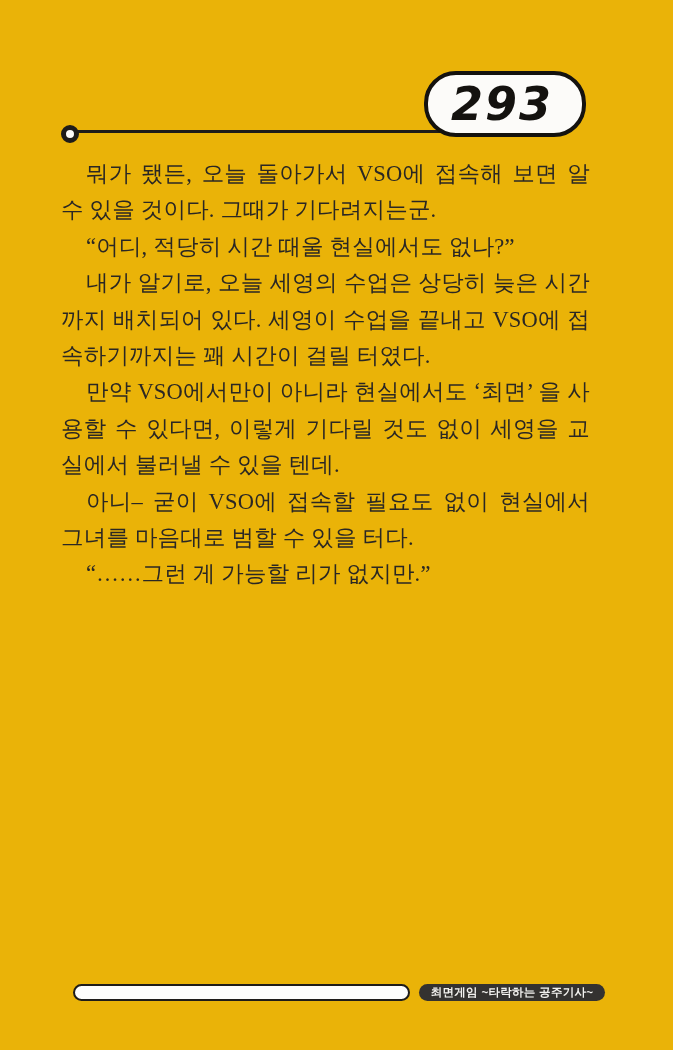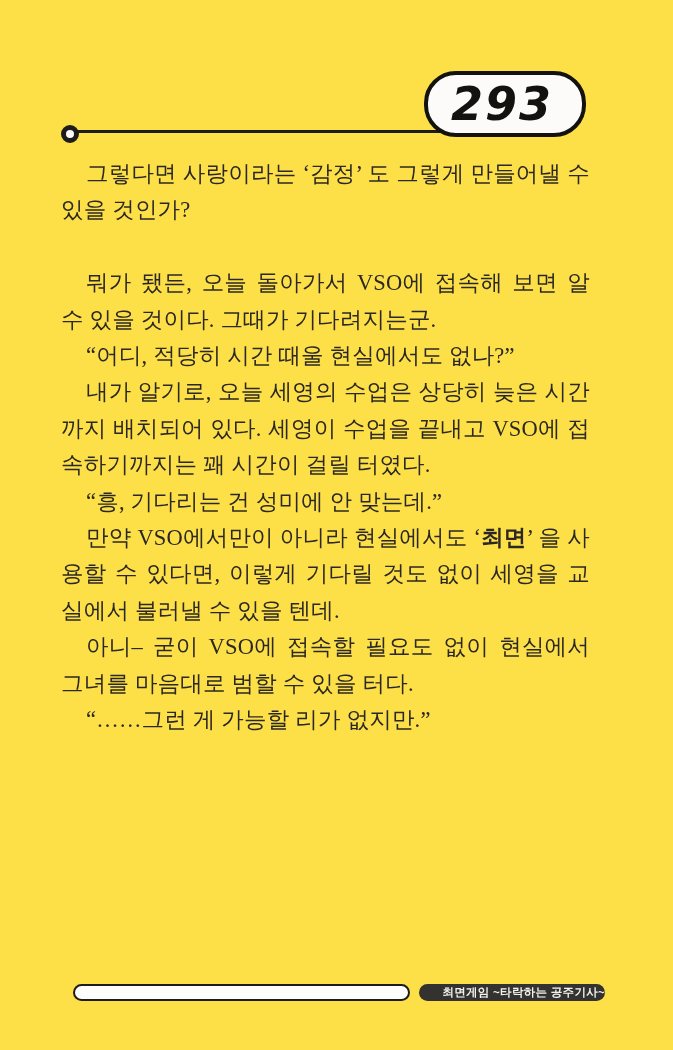--- a/index.html
+++ b/index.html
@@ -3,21 +3,21 @@
 <meta charset="utf-8">
 <style>
   html, body {
     margin: 0;
     padding: 0;
   }
   .page {
     position: relative;
     width: 673px;
     height: 1050px;
-    background: #fde047;
+    background: #eab308;
     overflow: hidden;
     font-family: "Liberation Serif", "DejaVu Serif", serif;
     color: #2a2724;
   }
 
   
   .ring {
     position: absolute;
     left: 61px;
     top: 125px;
@@ -74,21 +74,21 @@
     letter-spacing: 0.2px;
   }
   .para {
     margin: 0;
     text-indent: 25px;
   }
   .para.after-gap {
     margin-bottom: 36.4px;
   }
   .emph {
-    font-weight: bold;
+    font-weight: normal;
   }
 
   
   .footer-rule {
     position: absolute;
     left: 73px;
     top: 984px;
     width: 333px;
     height: 13px;
     border: 2px solid #1e1c1a;
@@ -98,21 +98,21 @@
   .series-badge {
     position: absolute;
     left: 419px;
     top: 984px;
     width: 186px;
     height: 17px;
     background: #343230;
     border-radius: 9px;
     display: flex;
     align-items: center;
-    justify-content: flex-end;
+    justify-content: center;
   }
   .series-badge span {
     color: #f3f2ef;
     font-family: "Liberation Sans", "DejaVu Sans", sans-serif;
     font-size: 11.5px;
     font-weight: bold;
     letter-spacing: 0.3px;
     white-space: nowrap;
   }
 </style>
@@ -123,25 +123,23 @@
 
   <header>
     <span class="ring"></span>
     <div class="header-line"></div>
     <div class="page-number-badge">
       <span class="page-number">293</span>
     </div>
   </header>
 
   <main class="body-text">
-    <p class="para after-gap"><span>그렇다면 사랑이라는 ‘감정’ 도 그렇게 만들어낼 수 있을 것인가?</span></p>
     <p class="para"><span>뭐가 됐든, 오늘 돌아가서 VSO에 접속해 보면 알 수 있을 것이다. 그때가 기다려지는군.</span></p>
     <p class="para"><span>“어디, 적당히 시간 때울 현실에서도 없나?”</span></p>
     <p class="para"><span>내가 알기로, 오늘 세영의 수업은 상당히 늦은 시간까지 배치되어 있다. 세영이 수업을 끝내고 VSO에 접속하기까지는 꽤 시간이 걸릴 터였다.</span></p>
-    <p class="para"><span>“흥, 기다리는 건 성미에 안 맞는데.”</span></p>
     <p class="para"><span>만약 VSO에서만이 아니라 현실에서도 ‘</span><strong class="emph">최면</strong><span>’ 을 사용할 수 있다면, 이렇게 기다릴 것도 없이 세영을 교실에서 불러낼 수 있을 텐데.</span></p>
     <p class="para"><span>아니– 굳이 VSO에 접속할 필요도 없이 현실에서 그녀를 마음대로 범할 수 있을 터다.</span></p>
     <p class="para"><span>“……그런 게 가능할 리가 없지만.”</span></p>
   </main>
 
   <footer>
     <div class="footer-rule"></div>
     <div class="series-badge">
       <span>최면게임 ~타락하는 공주기사~</span>
     </div>

